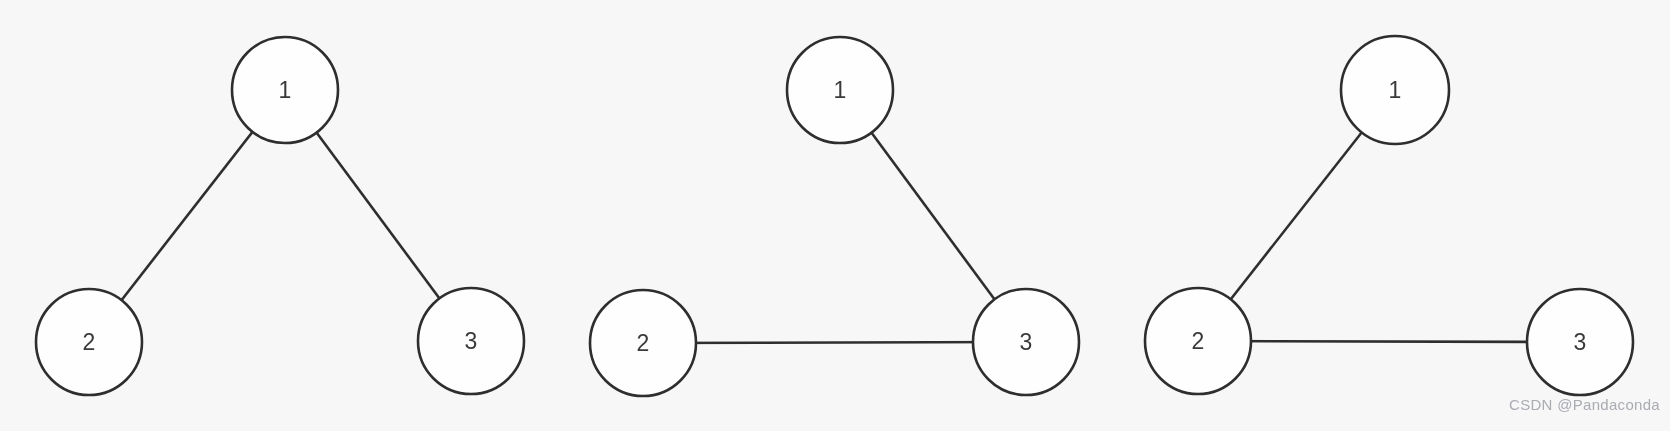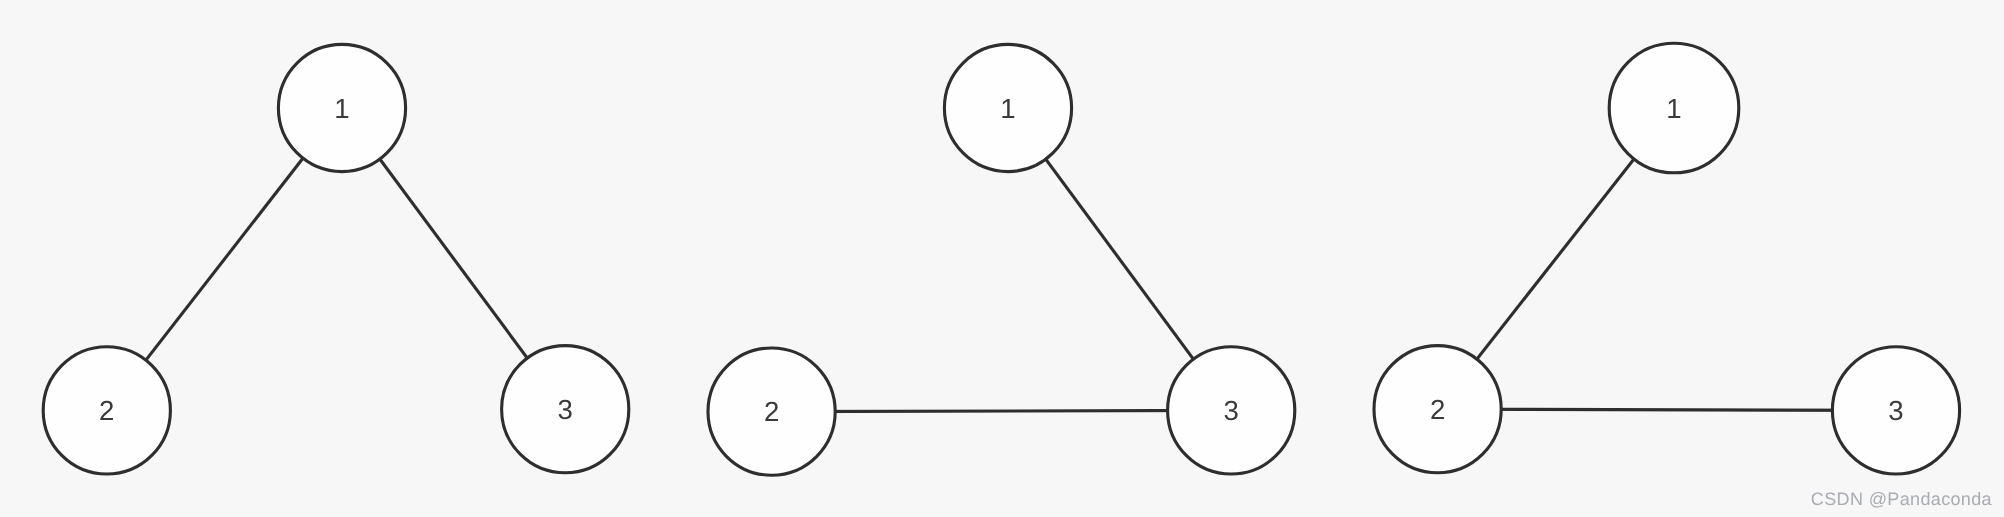--- a/index.html
+++ b/index.html
@@ -31,21 +31,21 @@
     }
     .node-label {
       font-size: 23px;
       fill: #3a3a3a;
       text-anchor: middle;
       font-family: "Liberation Sans", sans-serif;
     }
     .watermark {
       position: absolute;
       right: 10px;
-      bottom: 6px;
+      bottom: 18px;
       color: #a9acb1;
       font-size: 15px;
       letter-spacing: 0.3px;
       font-family: "Liberation Sans", sans-serif;
     }
   </style>
 </head>
 <body>
 
 <div class="canvas">

